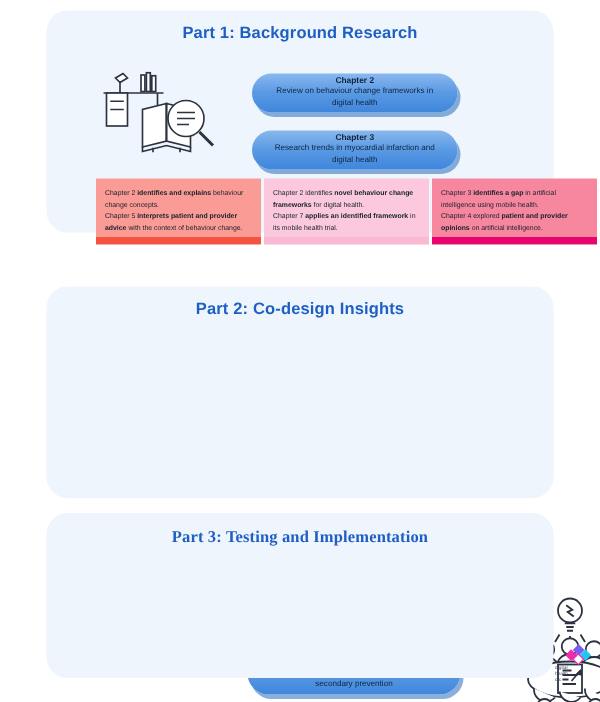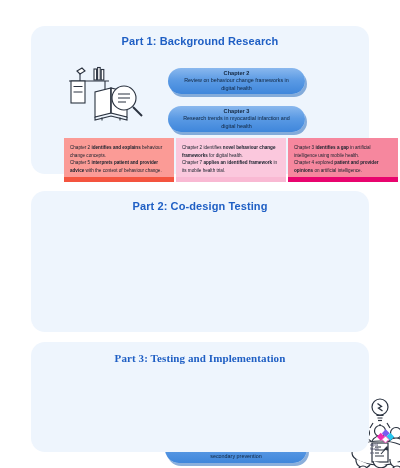--- a/index.html
+++ b/index.html
@@ -9,21 +9,21 @@
     font-family: "Liberation Sans", sans-serif;
     overflow: hidden;
     position: relative;
   }
 
   .panel {
     position: absolute;
     background: #eef5fd;
     border-radius: 14px;
   }
-  #panel-1 { left: 31px; top: 26px; width: 338px; height: 148px; }
+  #panel-1 { left: 31px; top: 7px; width: 338px; height: 148px; }
   #panel-2 { left: 31px; top: 191px; width: 338px; height: 141px; }
   #panel-3 { left: 31px; top: 342px; width: 338px; height: 110px; }
 
   .part-title {
     position: absolute;
     left: 0; right: 0;
     text-align: center;
     color: #1f5fc4;
     font-weight: bold;
     font-size: 11px;
@@ -156,21 +156,21 @@
     <div class="bar" style="background: rgb(249, 185, 211);"></div>
   </div>
   <div class="ibox" id="ibox-3" style="background: rgb(246, 135, 158);">
     <p><span>Chapter 3 </span><b>identifies a gap</b><span> in artificial intelligence using mobile health.</span></p>
     <p><span>Chapter 4 explored </span><b>patient and provider opinions</b><span> on artificial intelligence.</span></p>
     <div class="bar" style="background: rgb(232, 4, 110);"></div>
   </div>
 </div>
 
 <div class="panel" id="panel-2">
-  <div class="part-title">Part 2: Co-design Testing</div>
+  <div class="part-title">Part 2: Co-design Insights</div>
 
   <svg class="illus" id="illus-meeting" viewBox="0 0 74 86" fill="none" stroke="#2b3340" stroke-width="1.2">
 
     <circle cx="37" cy="10" r="8" fill="#fff"></circle>
     <path d="M34.5 6.5 L38.5 9.5 L35.5 11 L39.5 14" stroke-width="1.3"></path>
     <path d="M33.5 18.5 L40.5 18.5 M34.5 21 L39.5 21"></path>
     <path d="M35 23.5 L39 23.5"></path>
 
     <path d="M30 26 L27 31 M44 26 L47 31 M37 27 L37 31"></path>
 

